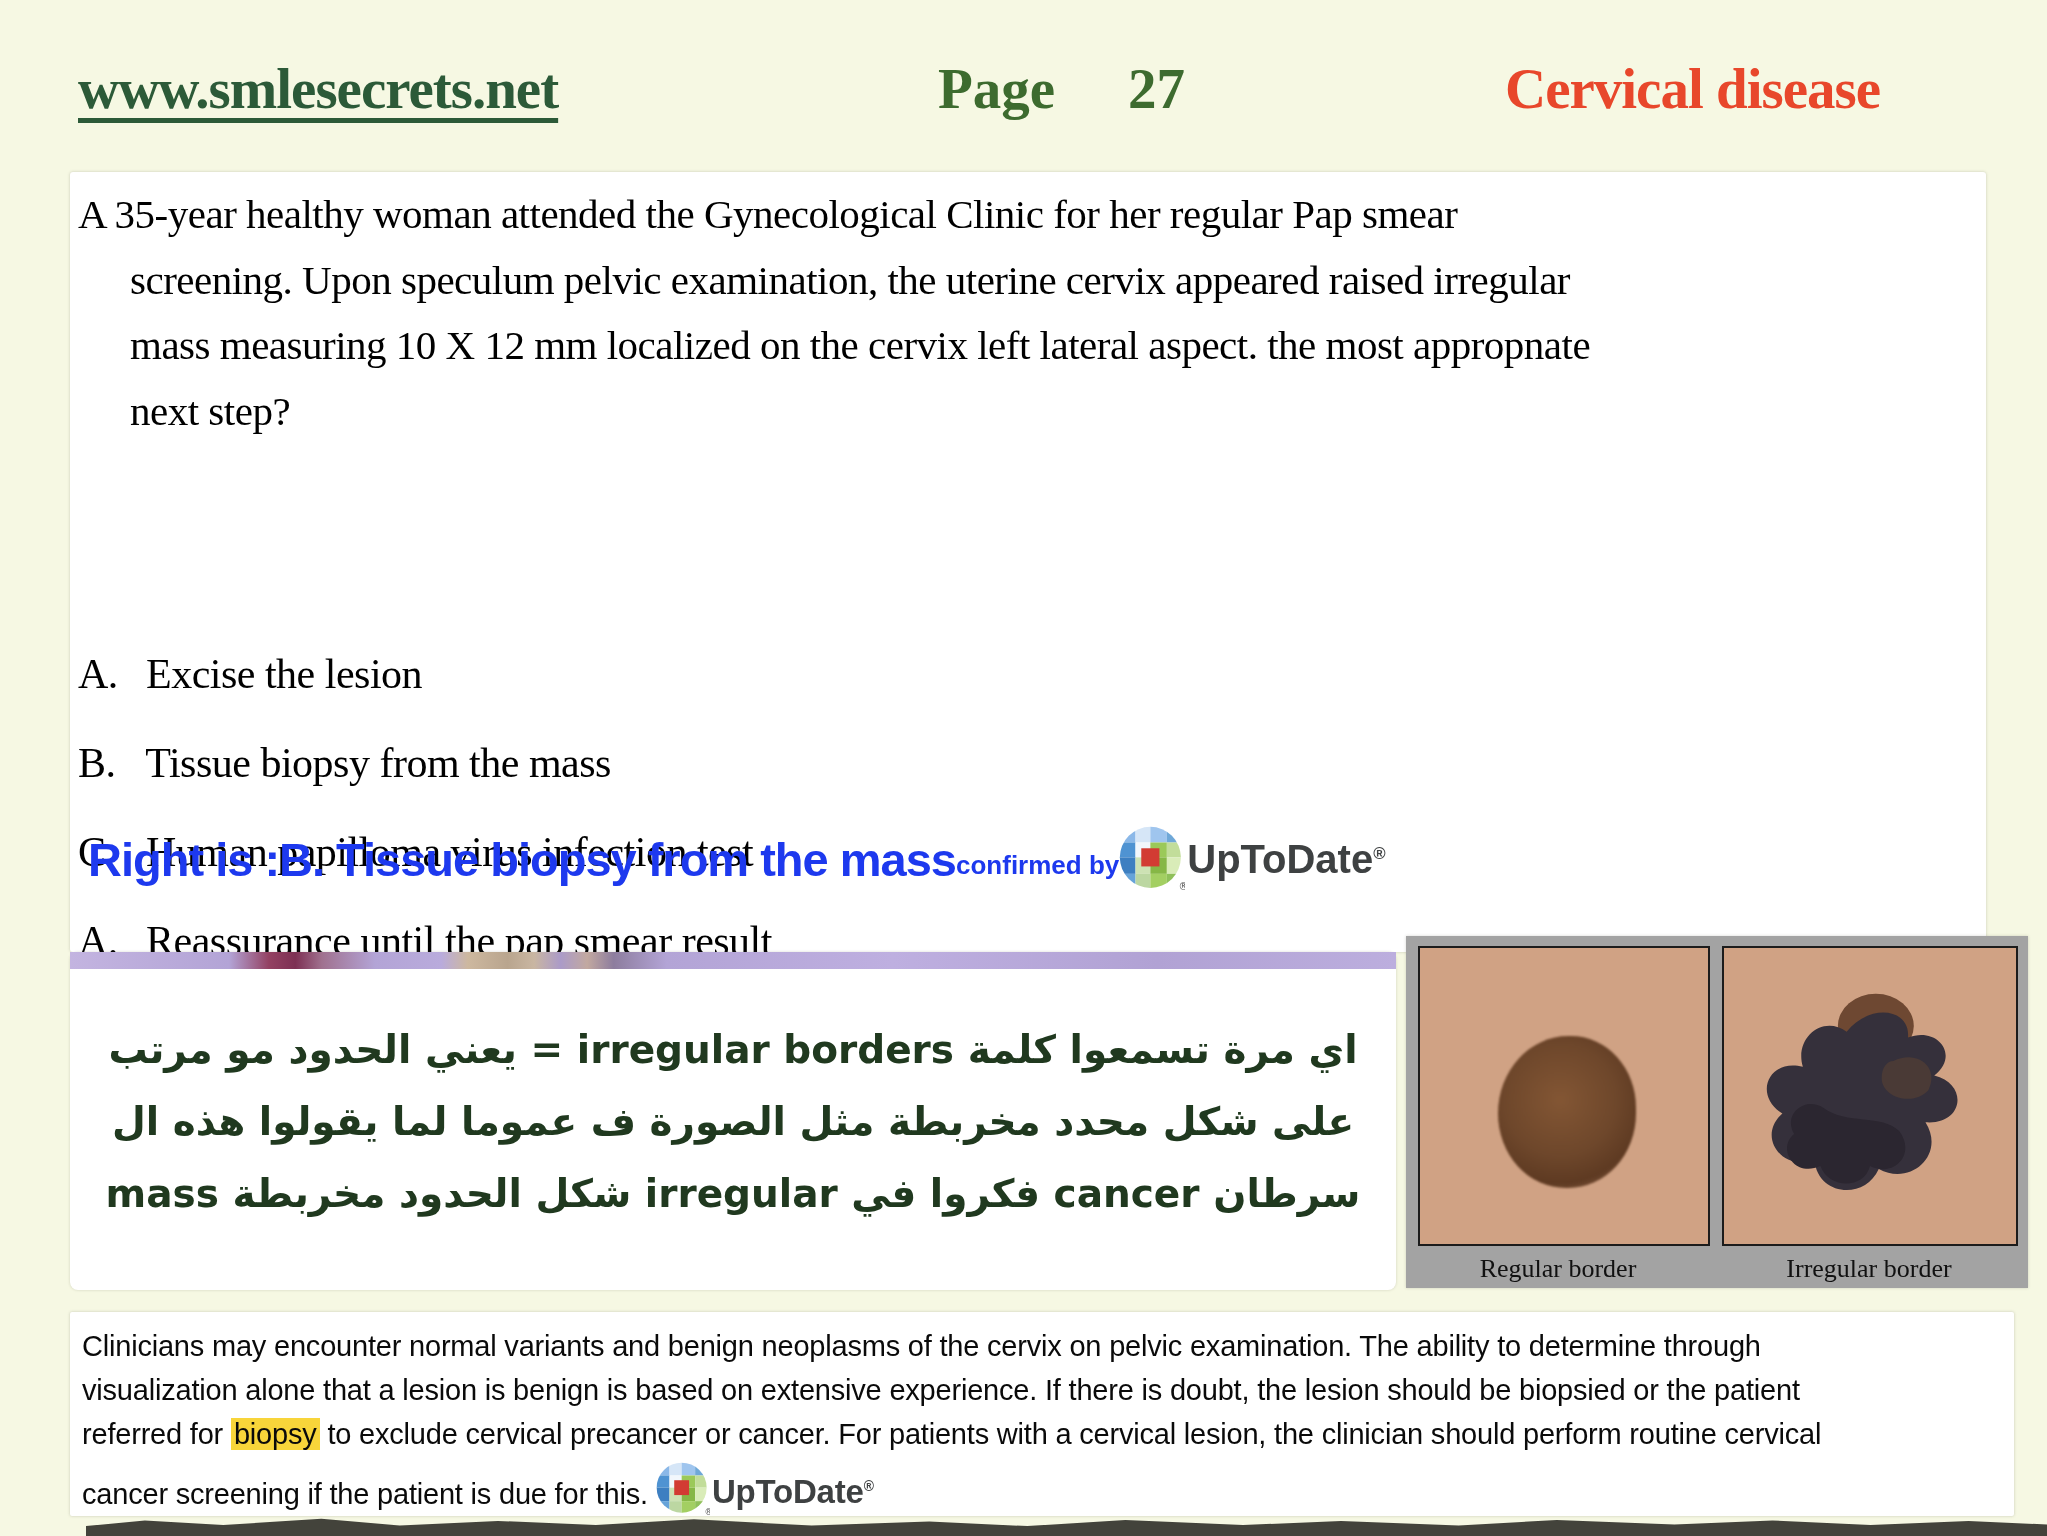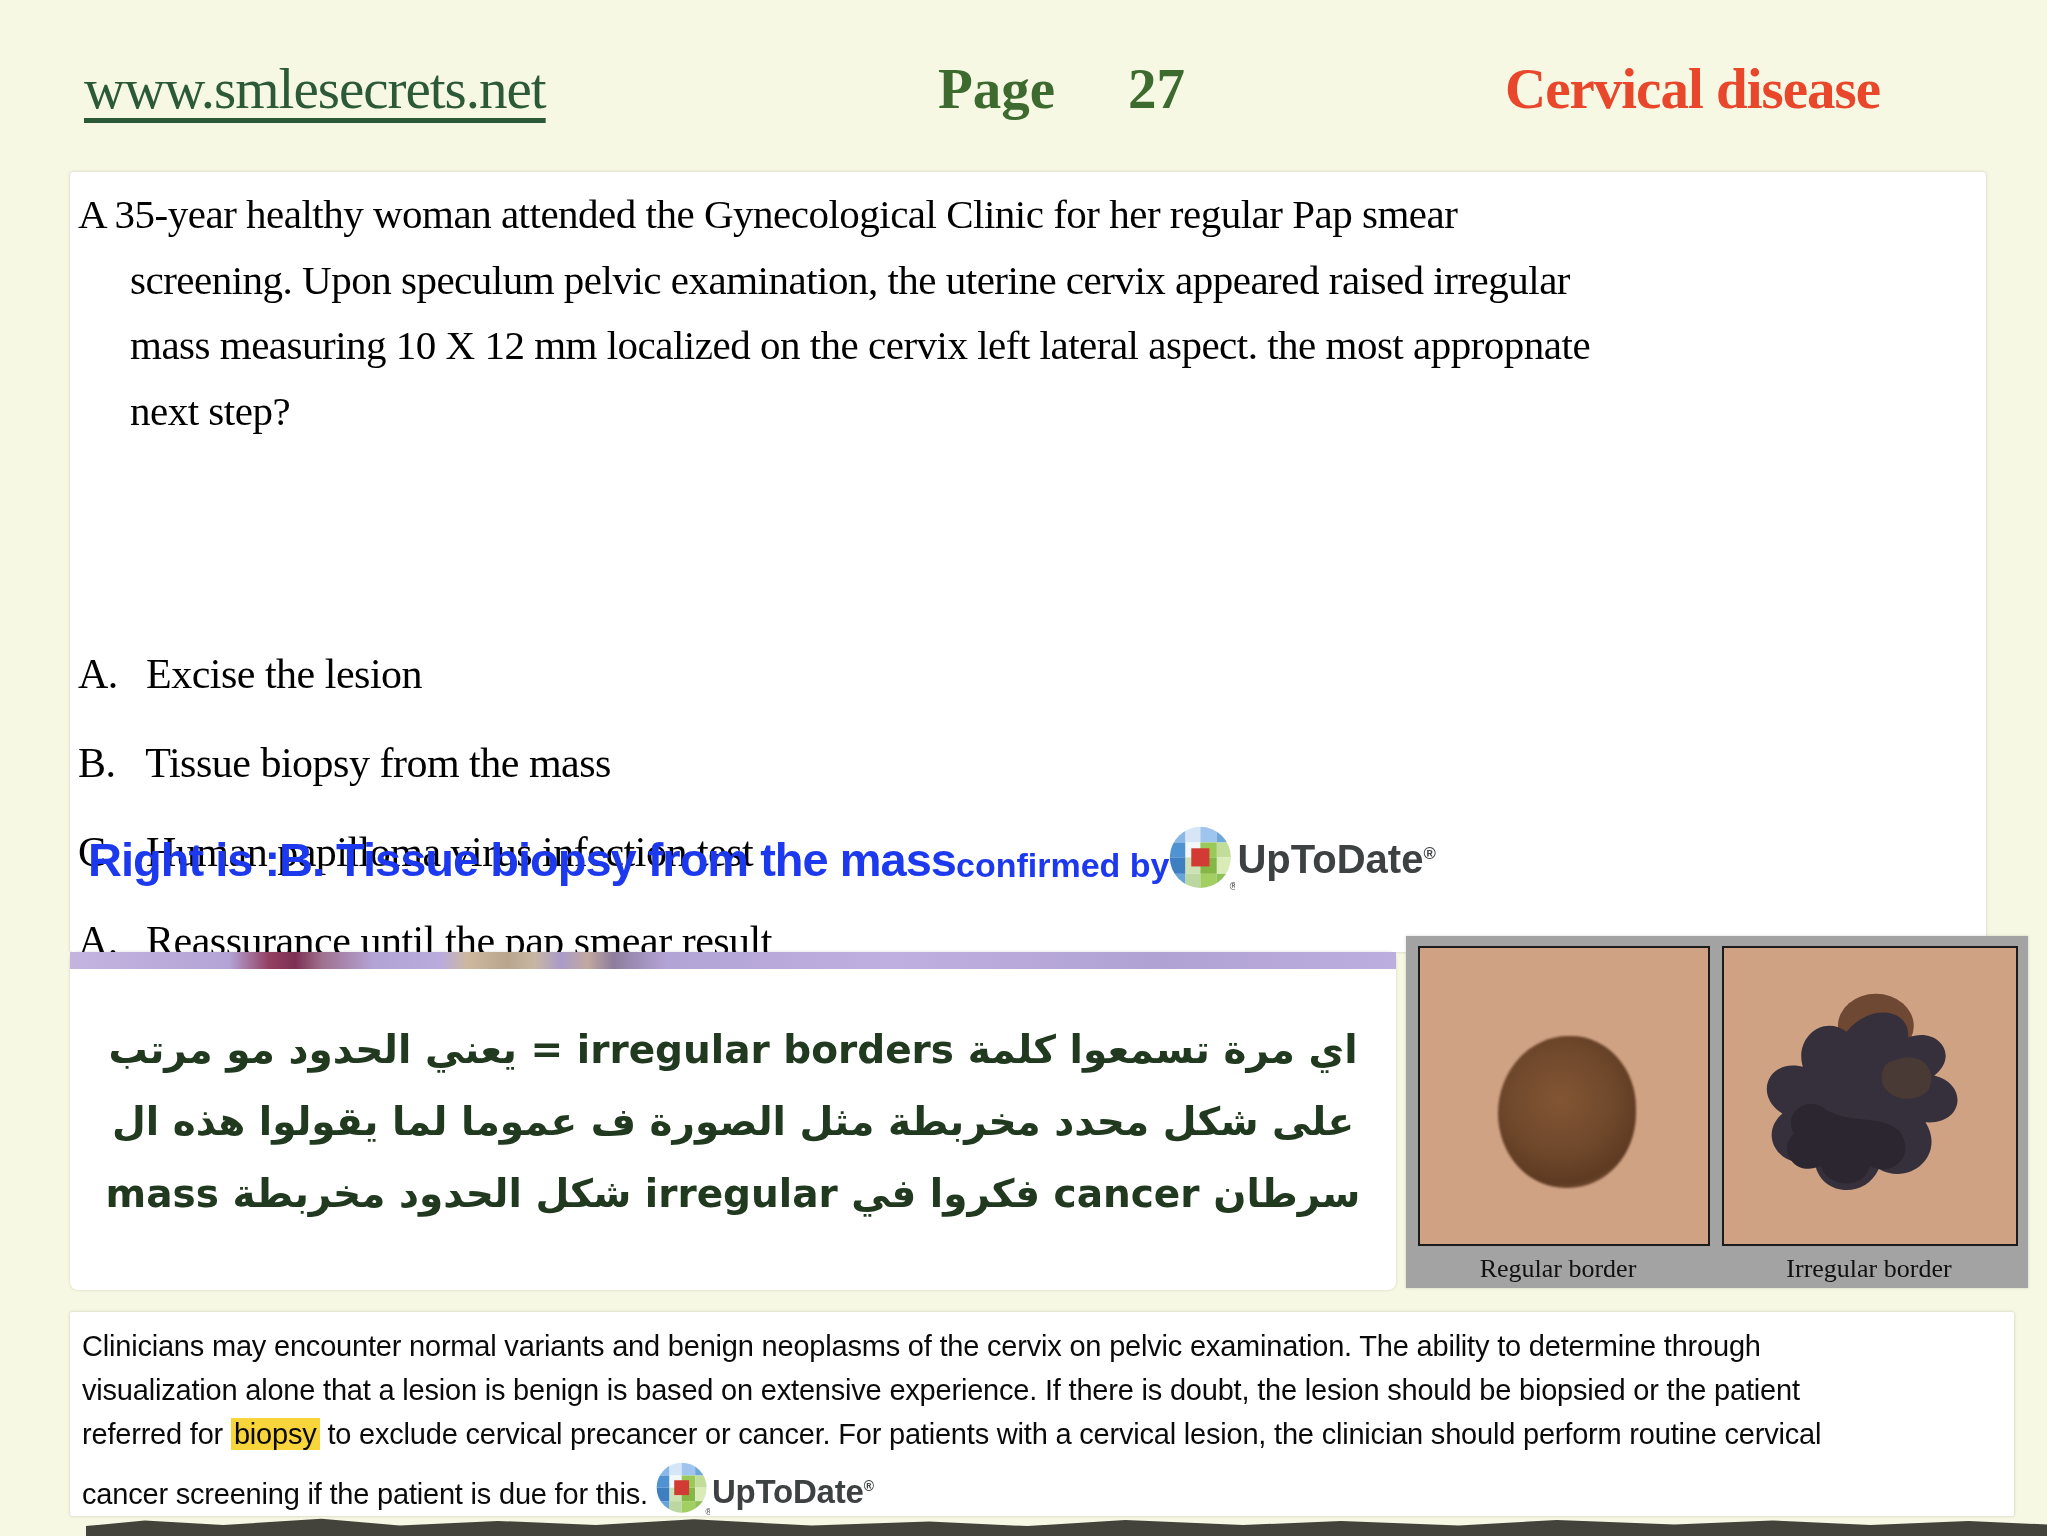--- a/index.html
+++ b/index.html
@@ -5,22 +5,22 @@
   html,body{margin:0;padding:0;}
   .page{
     position:relative;
     width:2047px;height:1536px;
     background:#f6f8e3;
     overflow:hidden;
     font-family:"Liberation Serif", serif;
   }
   
   .site-url{
-    position:absolute;left:84px;top:56px;
-    font-size:57px;font-weight:normal;color:#2c5a38;
+    position:absolute;left:78px;top:56px;
+    font-size:57px;font-weight:bold;color:#2c5a38;
     text-decoration:underline;
     text-decoration-thickness:5px;
     text-underline-offset:10px;
     letter-spacing:-1px;
   }
   .page-label{position:absolute;left:938px;top:56px;font-size:57px;font-weight:bold;color:#3d6b2f;}
   .page-number{position:absolute;left:1128px;top:56px;font-size:57px;font-weight:bold;color:#3d6b2f;}
   .topic{position:absolute;left:1505px;top:56px;font-size:57px;font-weight:bold;color:#e8472b;letter-spacing:-1px;}
 
   
@@ -39,21 +39,21 @@
   .opt{font-size:42px;color:#000;margin-bottom:41px;letter-spacing:-0.5px;}
   .opt .lab{display:inline-block;min-width:58px;}
 
   
   .answer-row{
     position:absolute;left:88px;top:826px;
     display:flex;align-items:center;
     font-family:"Liberation Sans", sans-serif;
   }
   .answer-main{font-size:47px;font-weight:bold;color:#1d39ee;letter-spacing:-1px;}
-  .confirmed{font-size:34px;font-weight:bold;color:#1d39ee;position:relative;top:6px;}
+  .confirmed{font-size:26px;font-weight:bold;color:#1d39ee;position:relative;top:6px;}
   .utd{display:inline-flex;align-items:center;gap:2px;}
   .utd svg{display:block;}
   .utd-word{font-family:"Liberation Sans", sans-serif;font-weight:bold;color:#3e4142;}
   .utd-word .reg{font-size:.42em;vertical-align:super;}
   .answer-row .utd-word{font-size:40px;}
 
   
   .note-card{
     position:absolute;left:70px;top:952px;width:1326px;height:338px;
     background:#ffffff;border-radius:8px;

